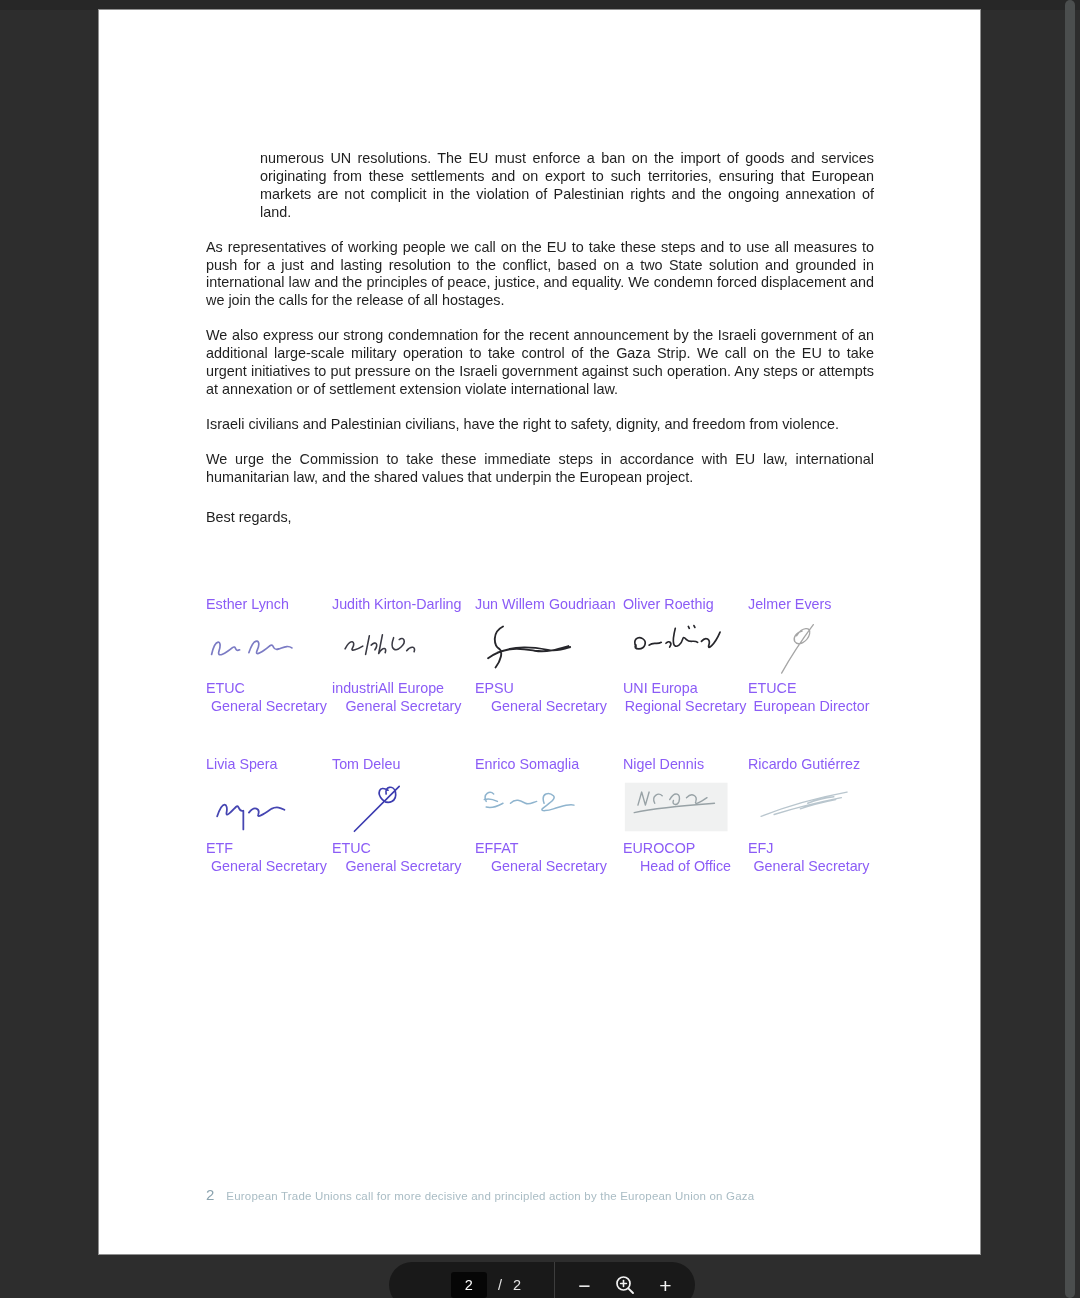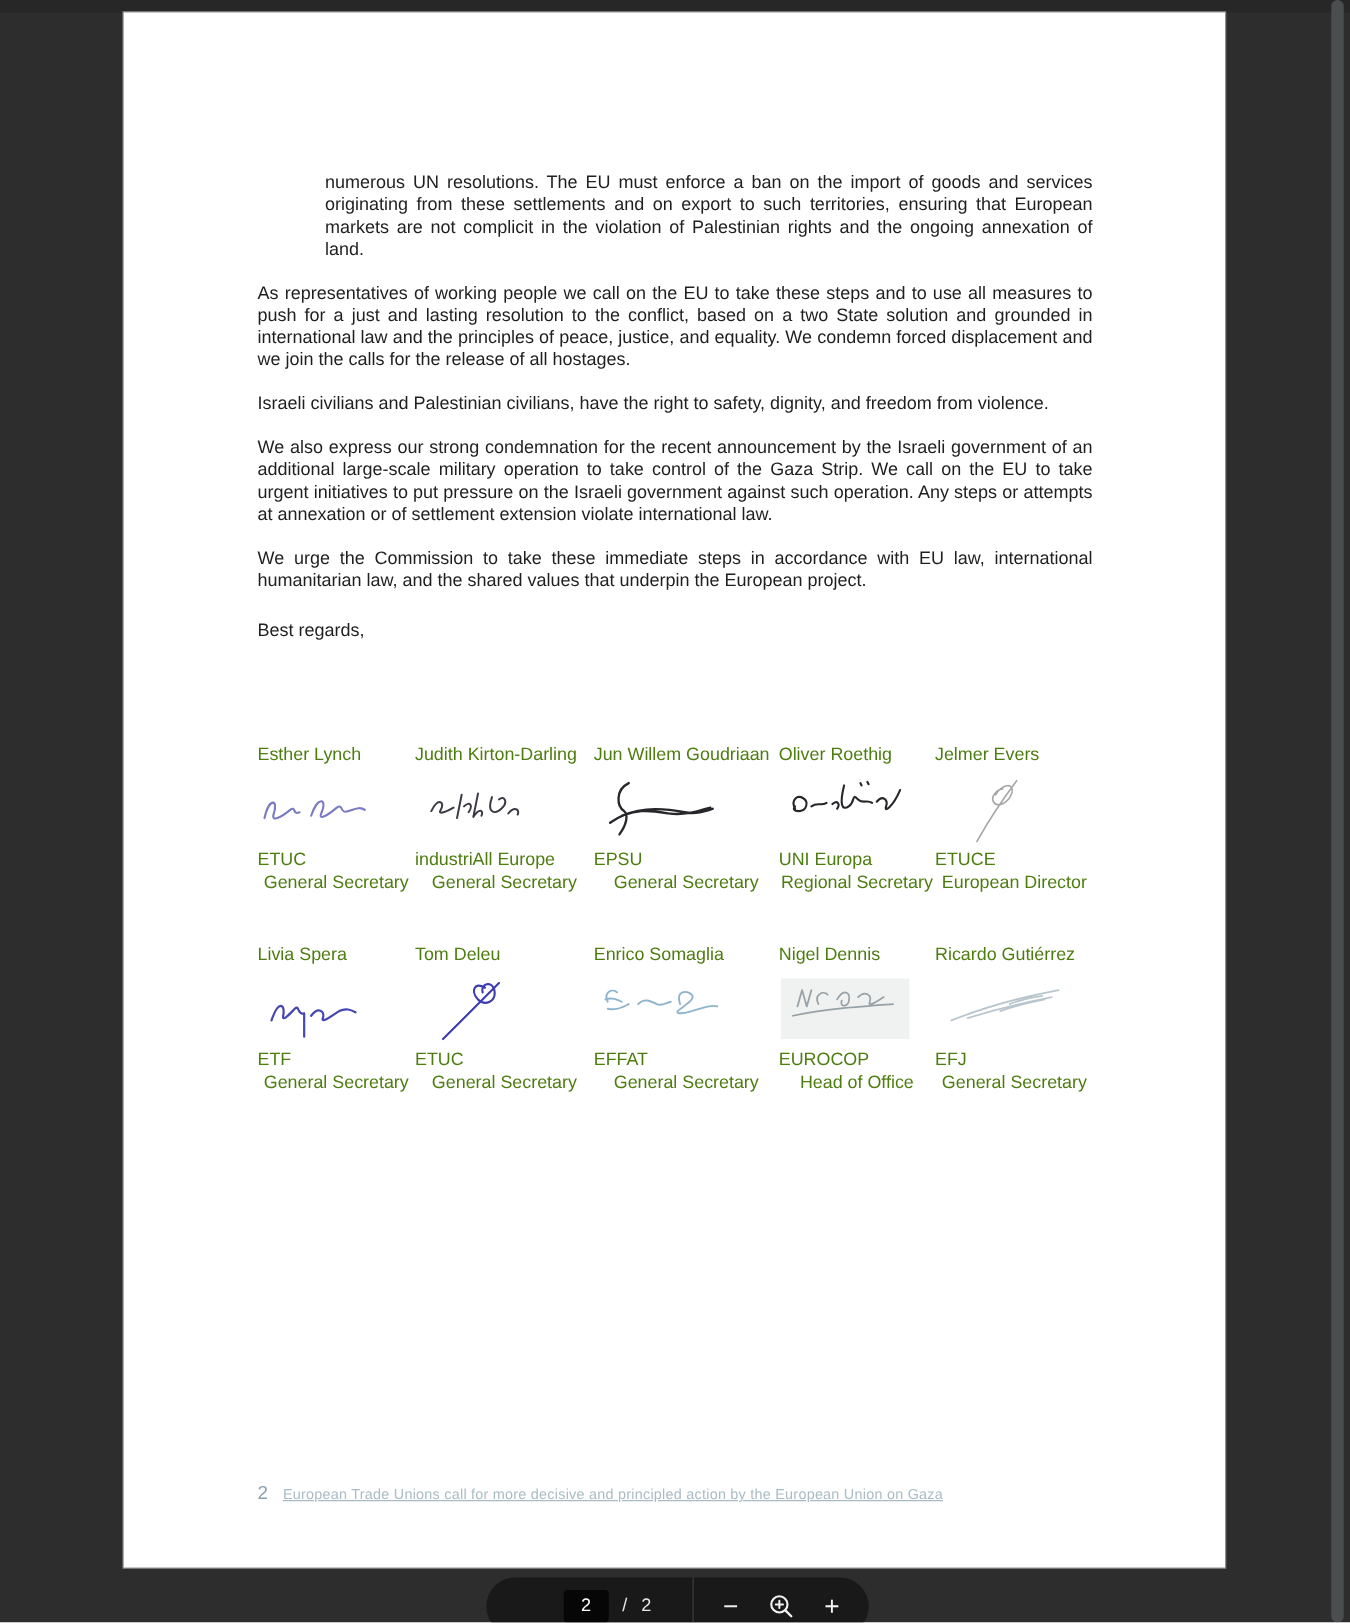--- a/index.html
+++ b/index.html
@@ -4,38 +4,38 @@
 <style>
   html,body{margin:0;padding:0;}
   body{width:1080px;height:1298px;overflow:hidden;font-family:"Liberation Sans",sans-serif;}
   .viewer{position:relative;width:1080px;height:1298px;background:#2d2d2d;overflow:hidden;}
   .viewer-topstrip{position:absolute;left:0;top:0;width:100%;height:10px;background:#272727;}
   .scrollbar{position:absolute;right:5px;top:0;width:10px;height:1298px;background:#4b4e4e;border-radius:5px;}
 
   .page{position:absolute;left:99px;top:10px;width:881px;height:1244px;background:#ffffff;
         box-shadow:0 0 0 1px #8f8f8f;}
 
-  .doc-body{position:absolute;left:107px;top:128px;width:668px;color:#1f1f1f;
+  .doc-body{position:absolute;left:107px;top:140px;width:668px;color:#1f1f1f;
             font-size:14.4px;line-height:17.9px;text-align:justify;}
   .doc-body p{margin:0 0 17px 0;}
   .doc-body p.indent{margin-left:54px;}
   .doc-body p.closing{text-align:left;margin-top:22px;}
 
   .sign-grid{position:absolute;left:107px;top:586px;width:669px;display:grid;
              grid-template-columns:126px 143px 148px 125px 127px;row-gap:40px;
-             color:#4d7c0f;font-size:14.3px;}
+             color:#8b5cf6;font-size:14.3px;}
   .sig-cell{display:flex;flex-direction:column;}
   .sig-name{height:18px;white-space:nowrap;}
   .sig-svg{display:block;width:112px;height:62px;margin:2px 0 2px 0;}
   .sig-org{height:18px;white-space:nowrap;}
   .sig-role{height:18px;white-space:nowrap;text-align:center;}
 
   .page-footer{position:absolute;left:107px;top:1176px;display:flex;align-items:baseline;gap:12px;}
   .footer-num{font-size:15px;color:#8ba3af;}
-  .footer-title{font-size:11.5px;color:#a9bcc4;letter-spacing:.2px;text-decoration:underline;}
+  .footer-title{font-size:11.5px;color:#a9bcc4;letter-spacing:.2px;}
 
   .toolbar{position:absolute;left:389px;top:1262px;width:306px;height:46px;background:#191919;
            border-radius:23px;display:flex;align-items:center;color:#ededed;font-size:14.5px;}
   .tb-left{display:flex;align-items:center;padding-left:17px;width:148px;}
   .tb-label{margin-right:11px;margin-top:44px;}
   .tb-input{width:36px;height:26px;background:#060606;border:none;border-radius:3px;color:#ffffff;
             font-size:14.5px;text-align:center;font-family:"Liberation Sans",sans-serif;margin-right:11px;padding:0;}
   .tb-slash{margin-right:11px;color:#e5e5e5;}
   .tb-total{color:#e5e5e5;}
   .tb-sep{width:1px;height:46px;background:#3d3d3d;}
@@ -47,22 +47,22 @@
 <body>
 
 <div class="viewer">
   <div class="viewer-topstrip"></div>
 
   <div class="page">
 
     <div class="doc-body">
       <p class="indent">numerous UN resolutions. The EU must enforce a ban on the import of goods and services originating from these settlements and on export to such territories, ensuring that European markets are not complicit in the violation of Palestinian rights and the ongoing annexation of land.</p>
       <p>As representatives of working people we call on the EU to take these steps and to use all measures to push for a just and lasting resolution to the conflict, based on a two State solution and grounded in international law and the principles of peace, justice, and equality. We condemn forced displacement and we join the calls for the release of all hostages.</p>
+      <p>We also express our strong condemnation for the recent announcement by the Israeli government of an additional large-scale military operation to take control of the Gaza Strip. We call on the EU to take urgent initiatives to put pressure on the Israeli government against such operation. Any steps or attempts at annexation or of settlement extension violate international law.</p>
       <p>Israeli civilians and Palestinian civilians, have the right to safety, dignity, and freedom from violence.</p>
-      <p>We also express our strong condemnation for the recent announcement by the Israeli government of an additional large-scale military operation to take control of the Gaza Strip. We call on the EU to take urgent initiatives to put pressure on the Israeli government against such operation. Any steps or attempts at annexation or of settlement extension violate international law.</p>
       <p>We urge the Commission to take these immediate steps in accordance with EU law, international humanitarian law, and the shared values that underpin the European project.</p>
       <p class="closing">Best regards,</p>
     </div>
 
     <div class="sign-grid">
 
       <div class="sig-cell">
         <div class="sig-name">Esther Lynch</div>
         <svg class="sig-svg" viewBox="0 0 120 64">
           <path d="M6,40 C10,22 18,24 14,36 C11,45 22,38 28,33 C33,29 30,38 36,35 M46,38 C52,20 60,24 55,35 C51,44 62,36 68,31 C74,27 70,37 78,34 C84,32 88,30 92,33" fill="none" stroke-width="1.8" stroke-linecap="round" stroke-linejoin="round" stroke="#7b7bc4"></path>

